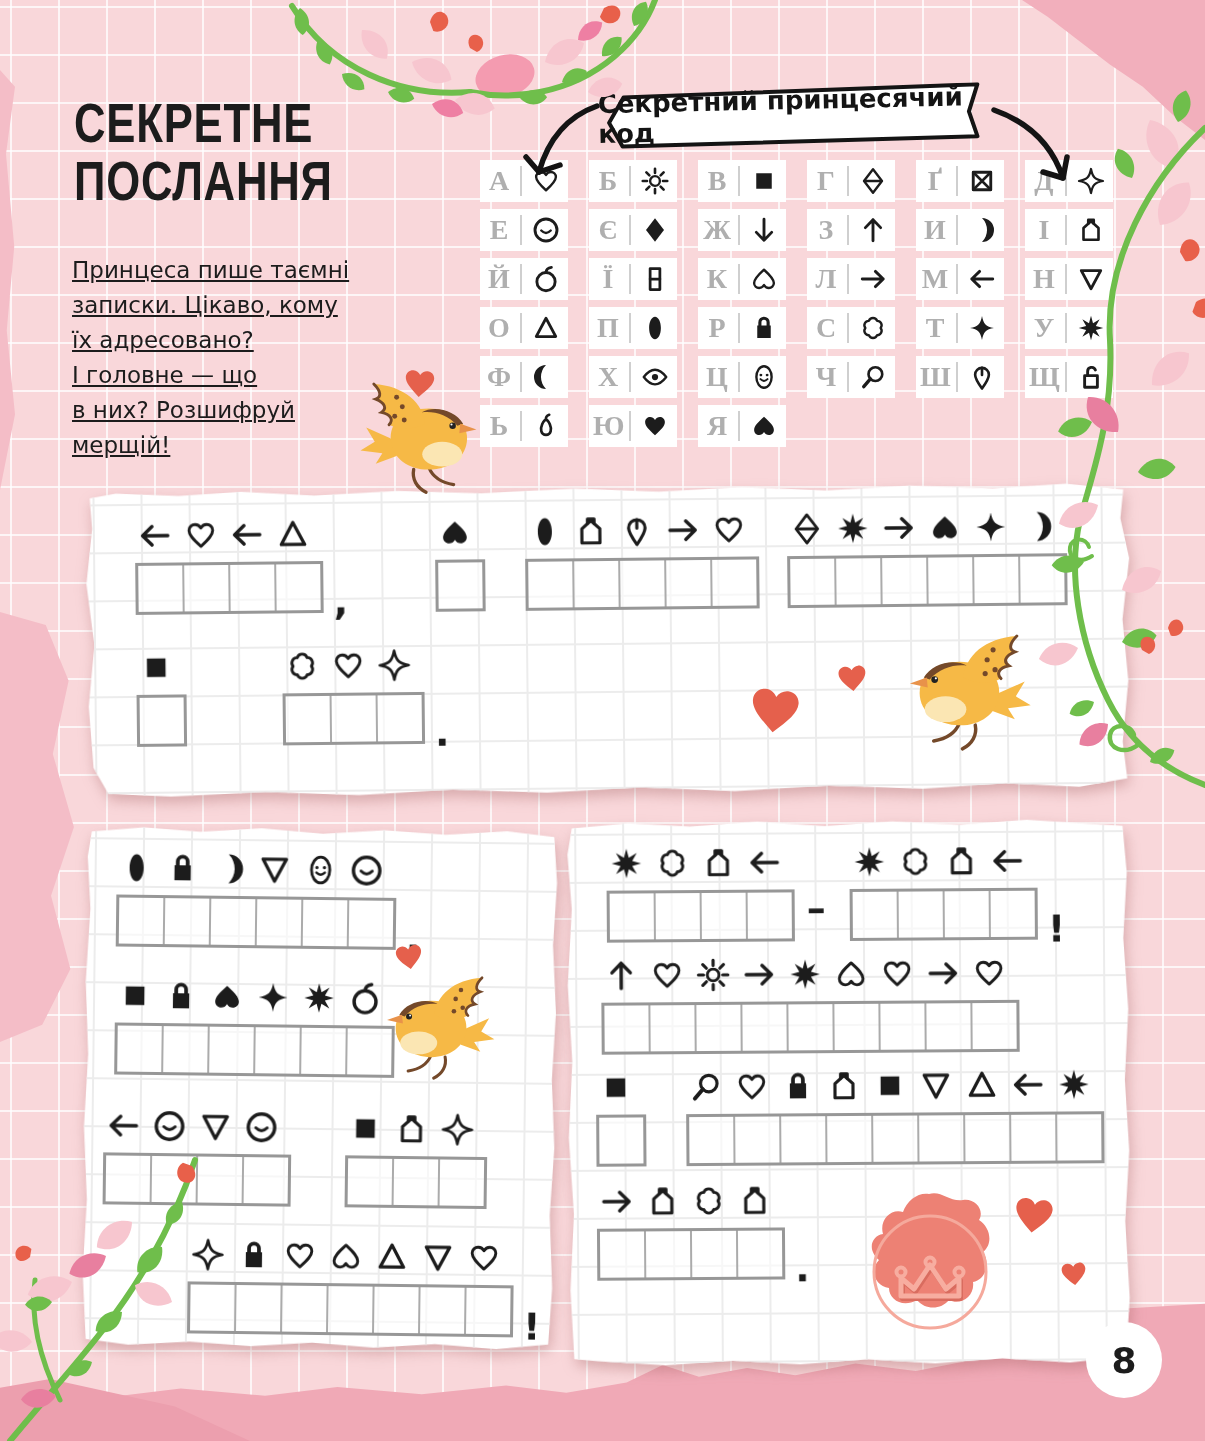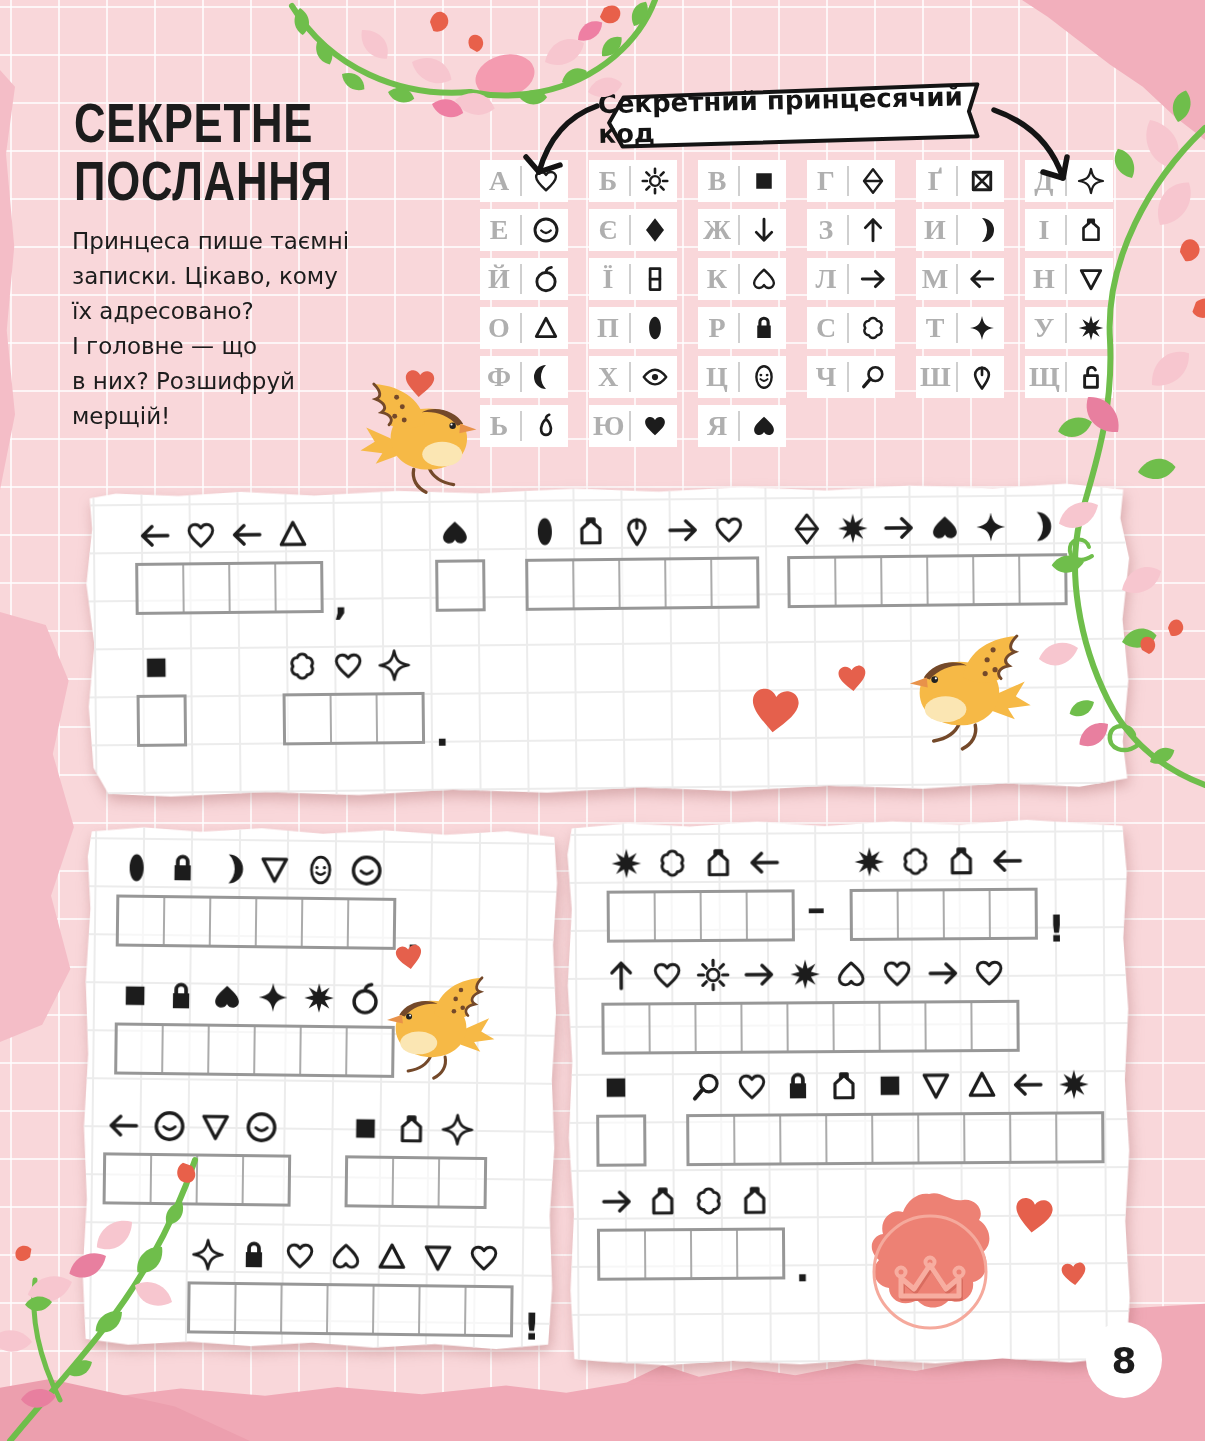--- a/index.html
+++ b/index.html
@@ -16,22 +16,22 @@
     clip-path:polygon(0 0,100% 4%,40% 20%,95% 42%,45% 62%,100% 82%,0 100%);}
   .torn.lm{left:0;top:612px;width:88px;height:430px;background:#F4BDC7;
     clip-path:polygon(0 0,52% 3%,78% 16%,60% 33%,84% 50%,58% 66%,80% 83%,48% 96%,0 100%);}
   .torn.bottom{left:0;top:1295px;width:1205px;height:146px;background:#F0A9B6;
     clip-path:polygon(0 72%,4% 66%,9% 70%,15% 64%,22% 69%,28% 63%,35% 68%,42% 62%,47% 67%,52% 60%,55% 48%,58% 56%,62% 50%,66% 55%,71% 47%,76% 52%,81% 44%,85% 30%,88% 18%,92% 10%,100% 6%,100% 100%,0 100%);}
   .torn.bl{left:0;top:1355px;width:250px;height:86px;background:#EC9FAE;
     clip-path:polygon(0 38%,20% 28%,45% 44%,70% 60%,100% 100%,0 100%);}
 
   .title{position:absolute;left:74px;top:94px;color:#1C1C1C;font-family:"Liberation Sans",sans-serif;
     font-weight:900;font-size:56px;line-height:1.04;letter-spacing:1px;transform:scaleX(.78);transform-origin:left top;}
-  .intro{position:absolute;left:72px;top:224px;width:372px;font-size:23px;line-height:1.52;
-    color:#1C1C1C;white-space:pre-line;}
+  .intro{position:absolute;left:72px;top:253px;width:372px;font-size:23px;line-height:1.52;
+    color:#1C1C1C;white-space:pre-line;text-decoration:underline;}
 
   .banner{position:absolute;left:598px;top:86px;width:392px;height:62px;transform:rotate(-1.2deg);}
   .banner svg{position:absolute;left:0;top:0;}
   .banner .btxt{position:absolute;left:0;top:0;width:100%;height:58px;display:flex;align-items:center;
     justify-content:center;font-size:26px;font-weight:bold;color:#141414;}
 
   .cipher{position:absolute;left:480px;top:160px;display:grid;
     grid-template-columns:repeat(6,88px);column-gap:21px;row-gap:7px;}
   .ccell{height:42px;background:#fff;display:flex;align-items:center;justify-content:center;}
   .clet{width:30px;text-align:center;font-family:"Liberation Serif",serif;font-weight:bold;

